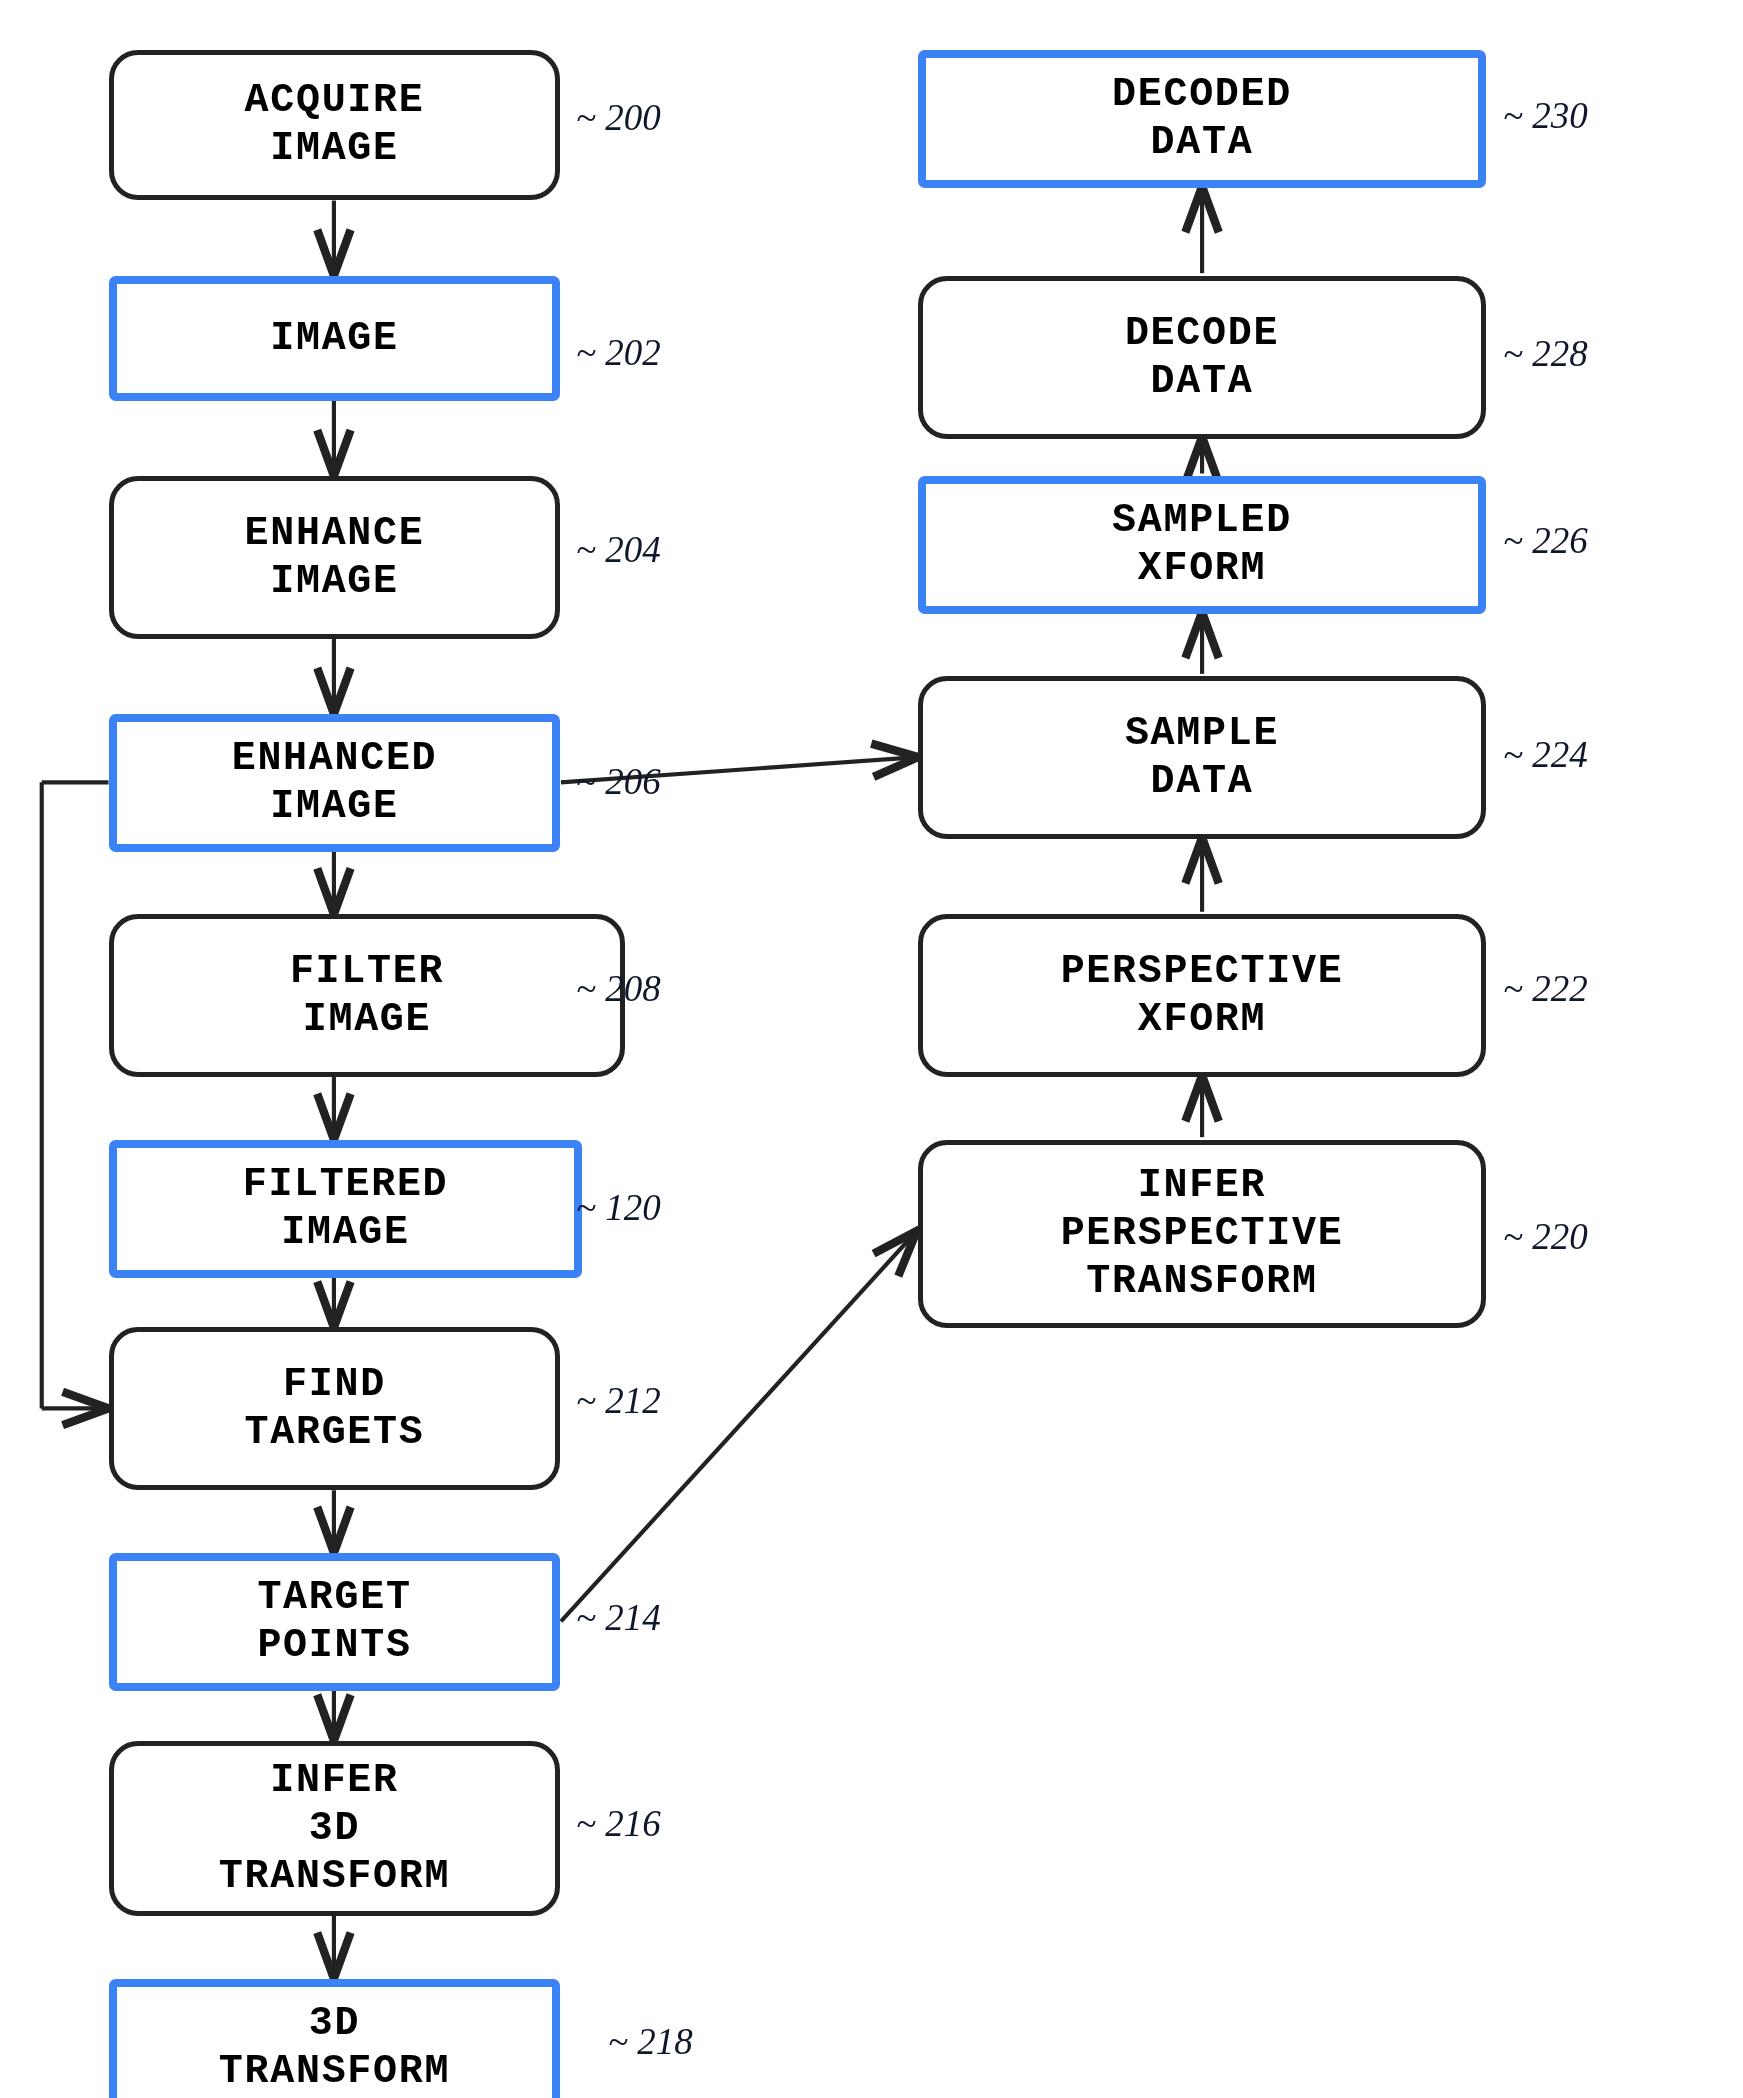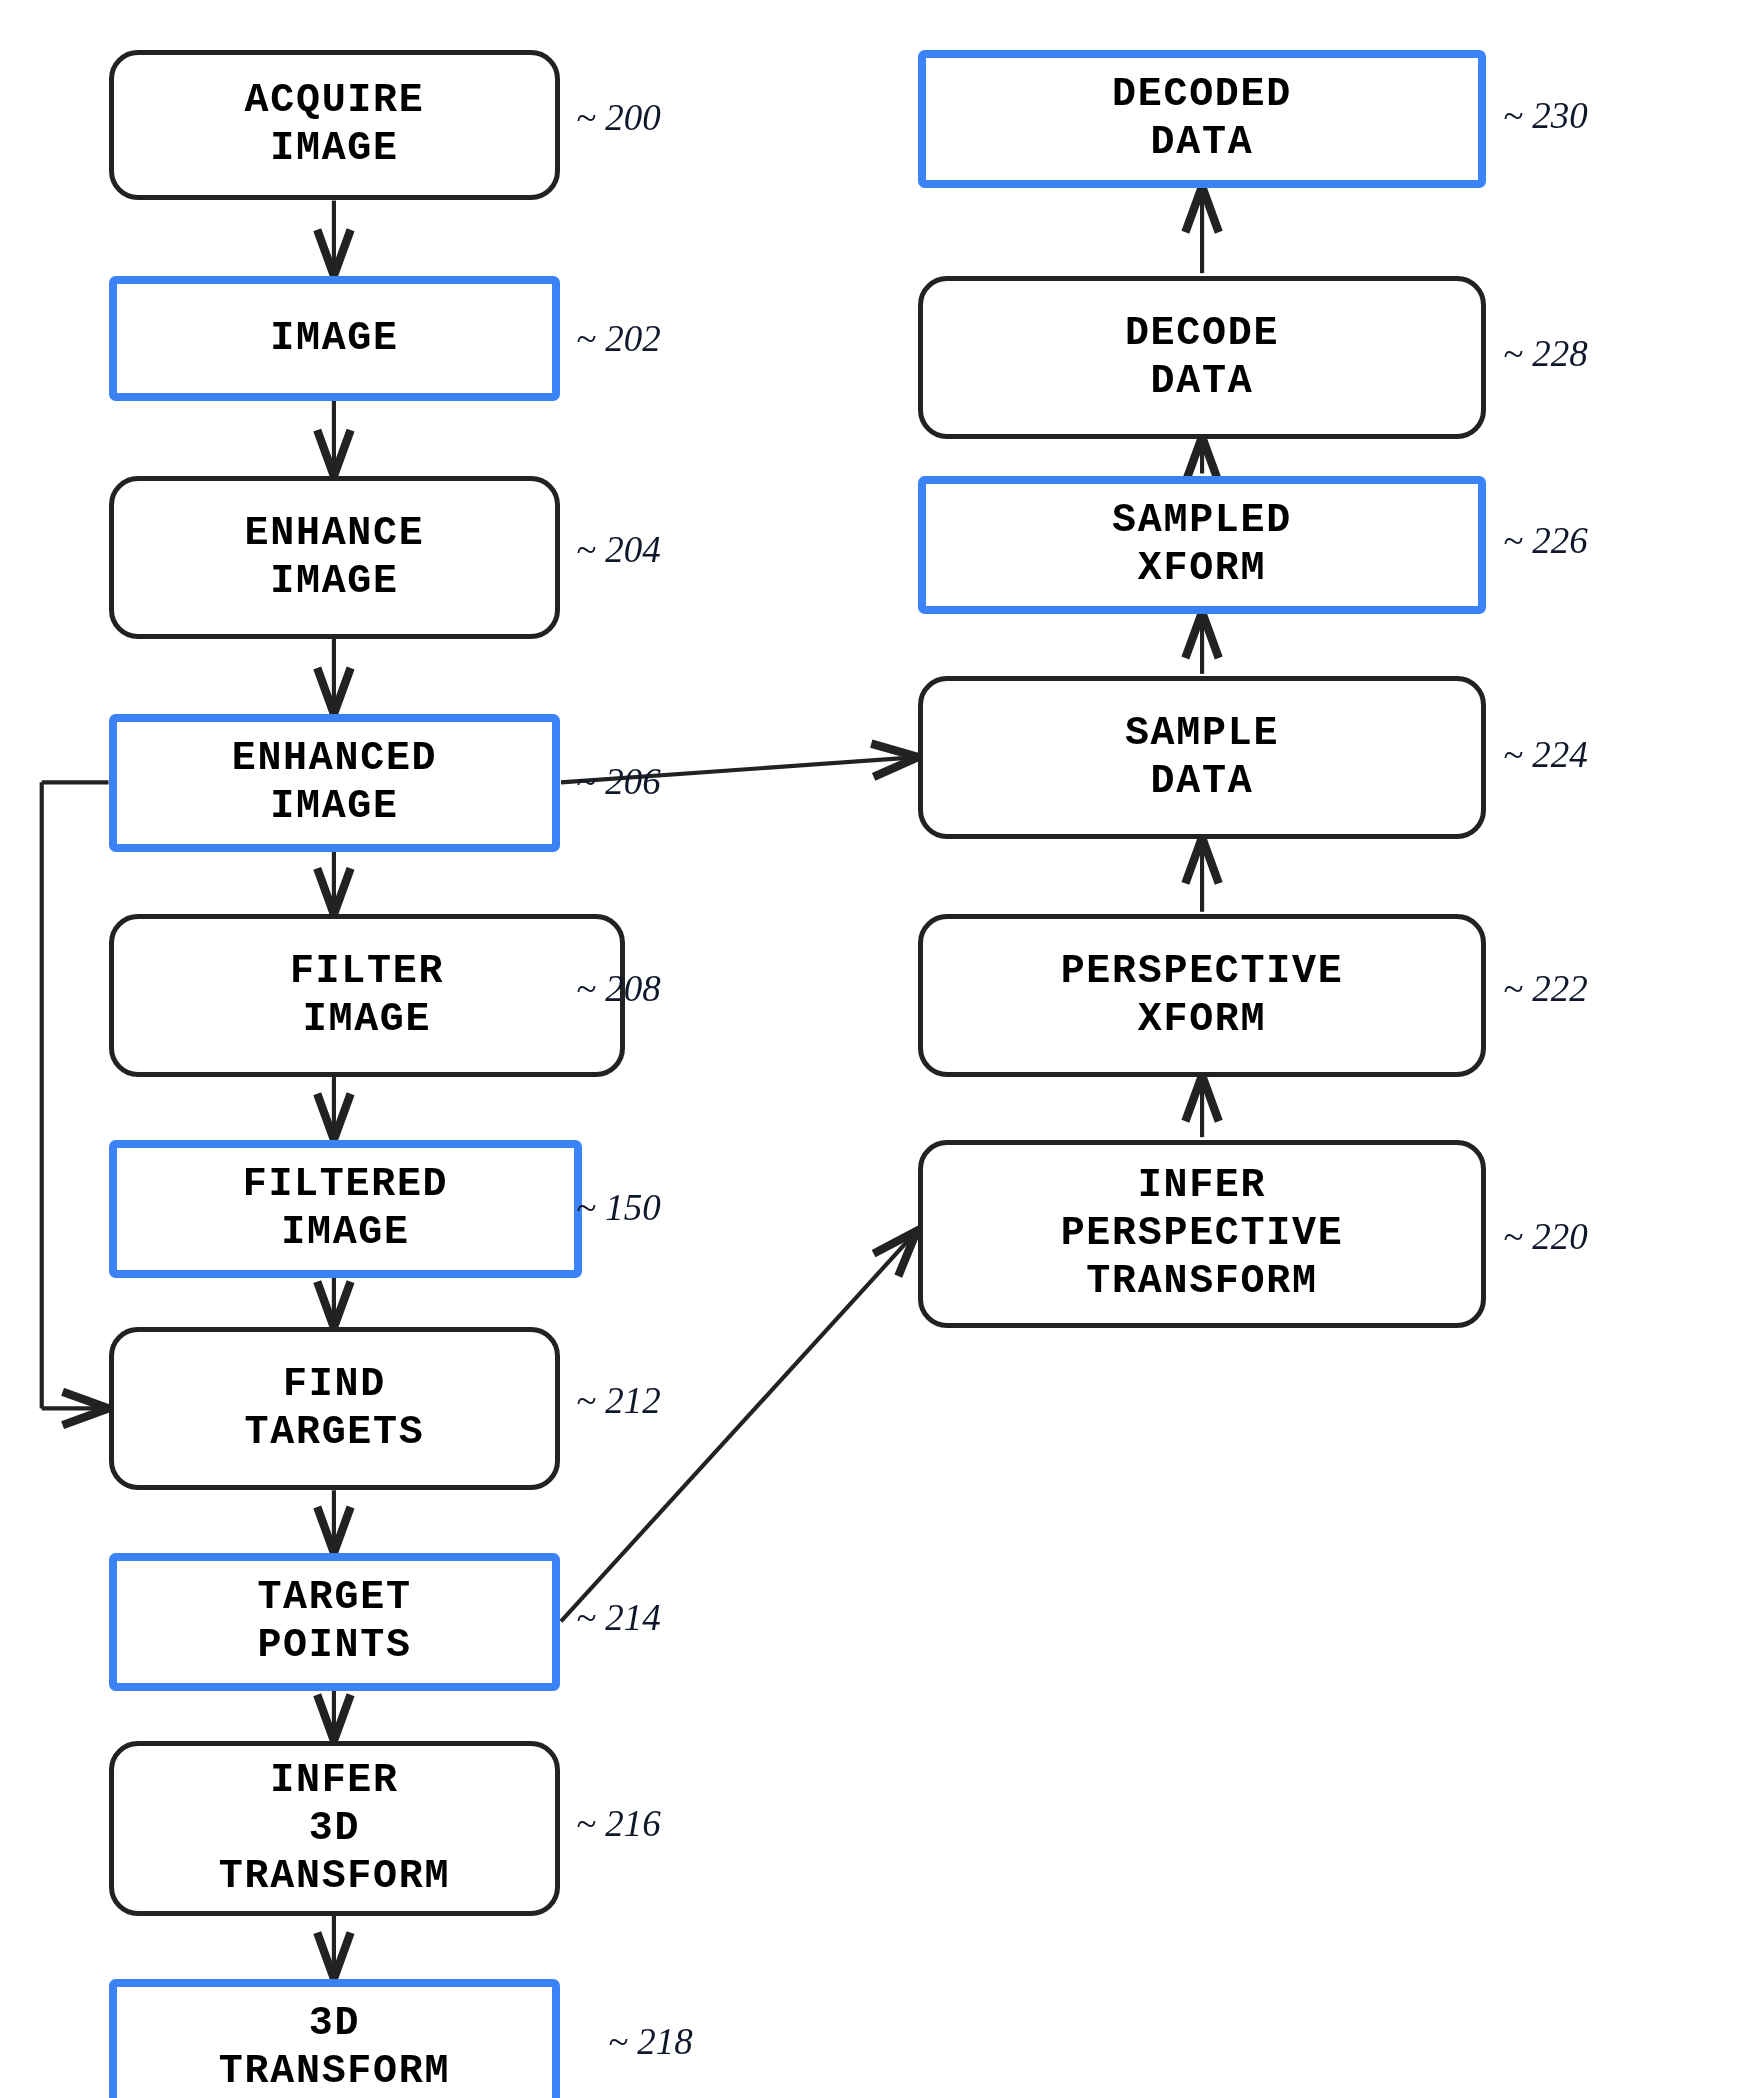--- a/index.html
+++ b/index.html
@@ -121,21 +121,21 @@
 
   <div class="node node-rounded" style="left:109px; top:50px; width:451px; height:150px;">
     <span style="white-space:pre-line;">ACQUIRE
 IMAGE</span>
   </div>
   <div class="ref-label" style="left:576px; top:96px;">~ 200</div>
 
   <div class="node node-rect" style="left:109px; top:276px; width:451px; height:125px;">
     <span>IMAGE</span>
   </div>
-  <div class="ref-label" style="left:576px; top:317px;">~ 202</div>
+  <div class="ref-label" style="left:576px; top:331px;">~ 202</div>
 
   <div class="node node-rounded" style="left:109px; top:476px; width:451px; height:163px;">
     <span style="white-space:pre-line;">ENHANCE
 IMAGE</span>
   </div>
   <div class="ref-label" style="left:576px; top:528px;">~ 204</div>
 
   <div class="node node-rect" style="left:109px; top:714px; width:451px; height:138px;">
     <span style="white-space:pre-line;">ENHANCED
 IMAGE</span>
@@ -145,21 +145,21 @@
   <div class="node node-rounded" style="left:109px; top:914px; width:516px; height:163px;">
     <span style="white-space:pre-line;">FILTER
 IMAGE</span>
   </div>
   <div class="ref-label" style="left:576px; top:967px;">~ 208</div>
 
   <div class="node node-rect" style="left:109px; top:1140px; width:473px; height:138px;">
     <span style="white-space:pre-line;">FILTERED
 IMAGE</span>
   </div>
-  <div class="ref-label" style="left:576px; top:1186px;">~ 150</div>
+  <div class="ref-label" style="left:576px; top:1186px;">~ 120</div>
 
   <div class="node node-rounded" style="left:109px; top:1327px; width:451px; height:163px;">
     <span style="white-space:pre-line;">FIND
 TARGETS</span>
   </div>
   <div class="ref-label" style="left:576px; top:1379px;">~ 212</div>
 
   <div class="node node-rect" style="left:109px; top:1553px; width:451px; height:138px;">
     <span style="white-space:pre-line;">TARGET
 POINTS</span>

